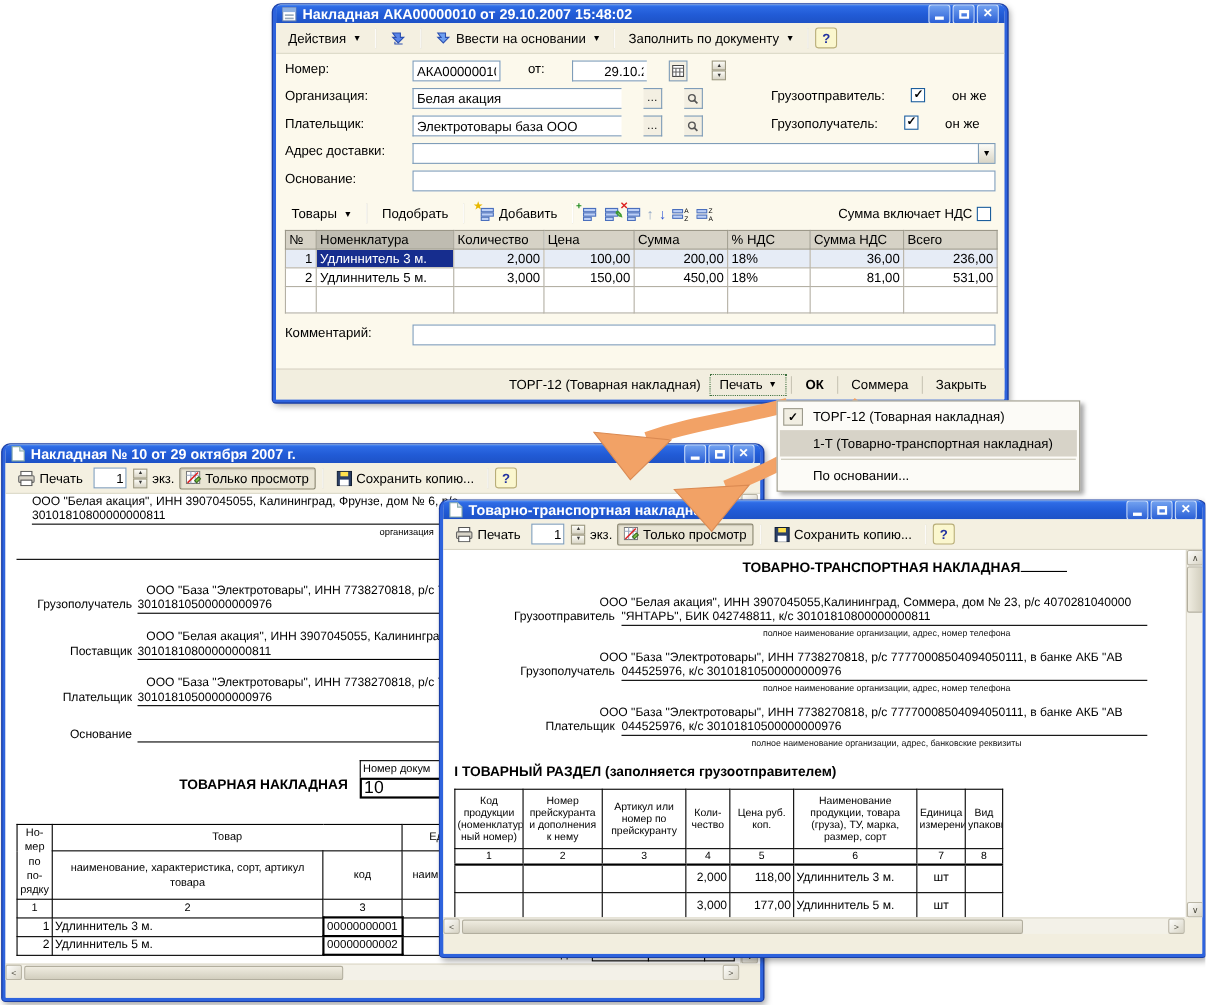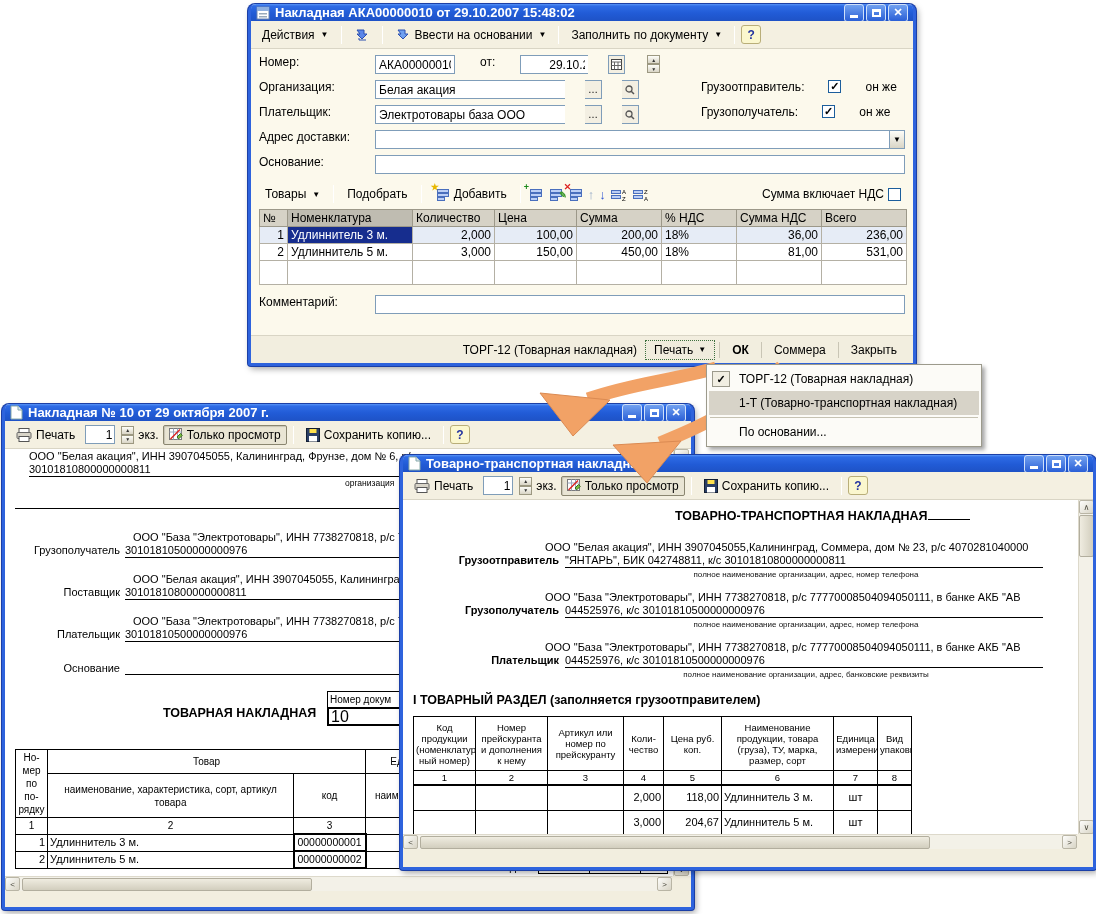--- a/index.html
+++ b/index.html
@@ -132,21 +132,21 @@
   .tt-cell{width:52px;height:13px;border:1px solid #000;margin-left:-1px;}
 
   
   .doc3{padding:6px 10px 0 10px;}
   .d3-headrow{margin:4px 0 2px 0;text-align:left;}
   .d3-heading{font-weight:bold;font-size:12.5px;margin-left:262px;}
   .d3-hl{display:inline-block;width:42px;border-bottom:1px solid #000;}
   .b3{margin-top:10px;}
   .b3-l1{margin-left:132px;white-space:nowrap;overflow:hidden;}
   .b3-l2{display:flex;}
-  .b3-lbl{width:152px;text-align:right;padding-right:6px;flex:none;font-weight:bold;}
+  .b3-lbl{width:152px;text-align:right;padding-right:6px;flex:none;}
   .b3-val{width:478px;border-bottom:1px solid #000;white-space:nowrap;overflow:hidden;}
   .b3-cap{font-size:8px;margin-left:158px;width:470px;text-align:center;color:#111;white-space:nowrap;}
   .d3-section{font-weight:bold;font-size:12.5px;margin-top:13px;}
   .t3{border-collapse:collapse;table-layout:fixed;margin-top:9px;width:498px;font-size:9.5px;line-height:11px;text-align:center;}
   .t3 td{border:1px solid #000;padding:1px 2px;overflow:hidden;}
   .t3 .hrow td{height:54px;vertical-align:middle;}
   .t3 .nrow td{height:13px;}
   .t3 .drow td{height:25px;font-size:11px;vertical-align:middle;border-top-width:2px;}
   .t3 .drow2 td{height:25px;font-size:11px;vertical-align:middle;}
   .t3 .cnum{text-align:right;}
@@ -705,21 +705,21 @@
             <td class="cnum">118,00</td>
             <td class="cname">Удлиннитель 3 м.</td>
             <td>шт</td>
             <td></td>
           </tr>
           <tr class="drow2">
             <td></td>
             <td></td>
             <td></td>
             <td class="cnum">3,000</td>
-            <td class="cnum">204,67</td>
+            <td class="cnum">177,00</td>
             <td class="cname">Удлиннитель 5 м.</td>
             <td>шт</td>
             <td></td>
           </tr>
         </tbody>
           </table>
       </div>
 
       <div class="vscroll">
         <span class="sb-btn">∧</span>

